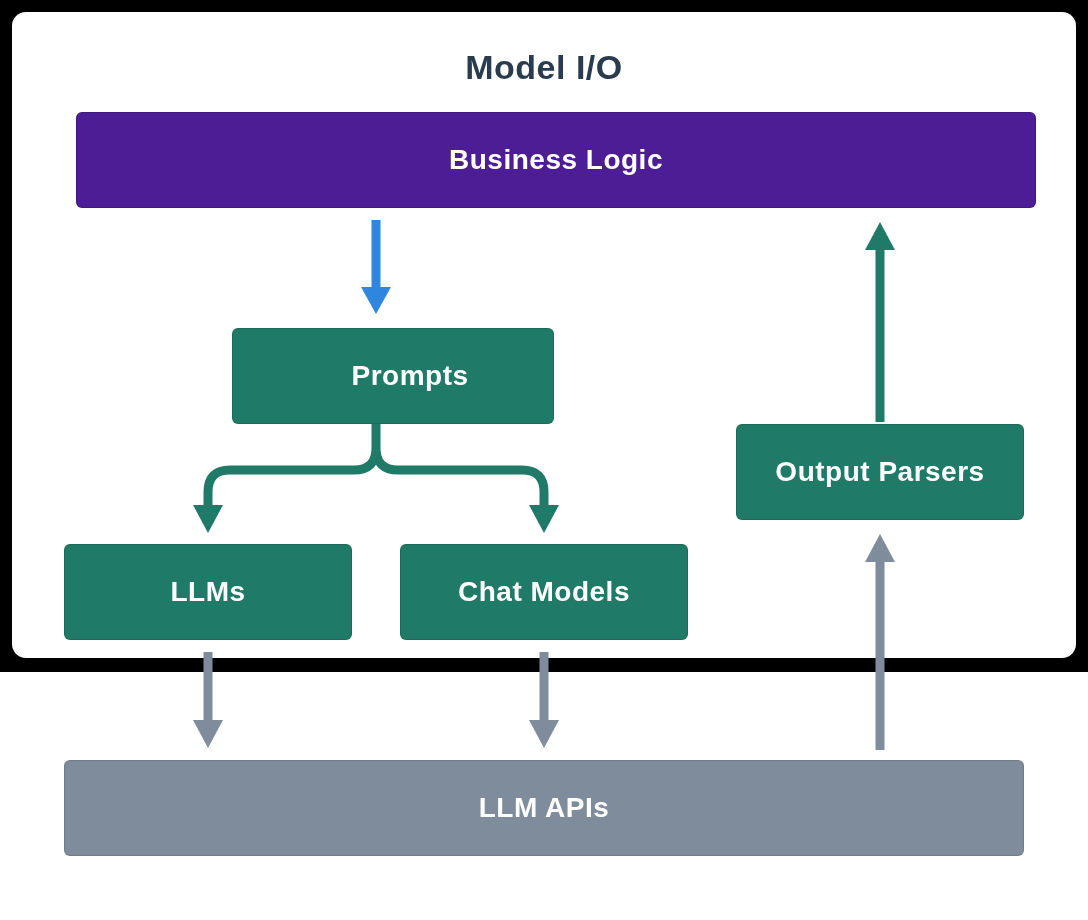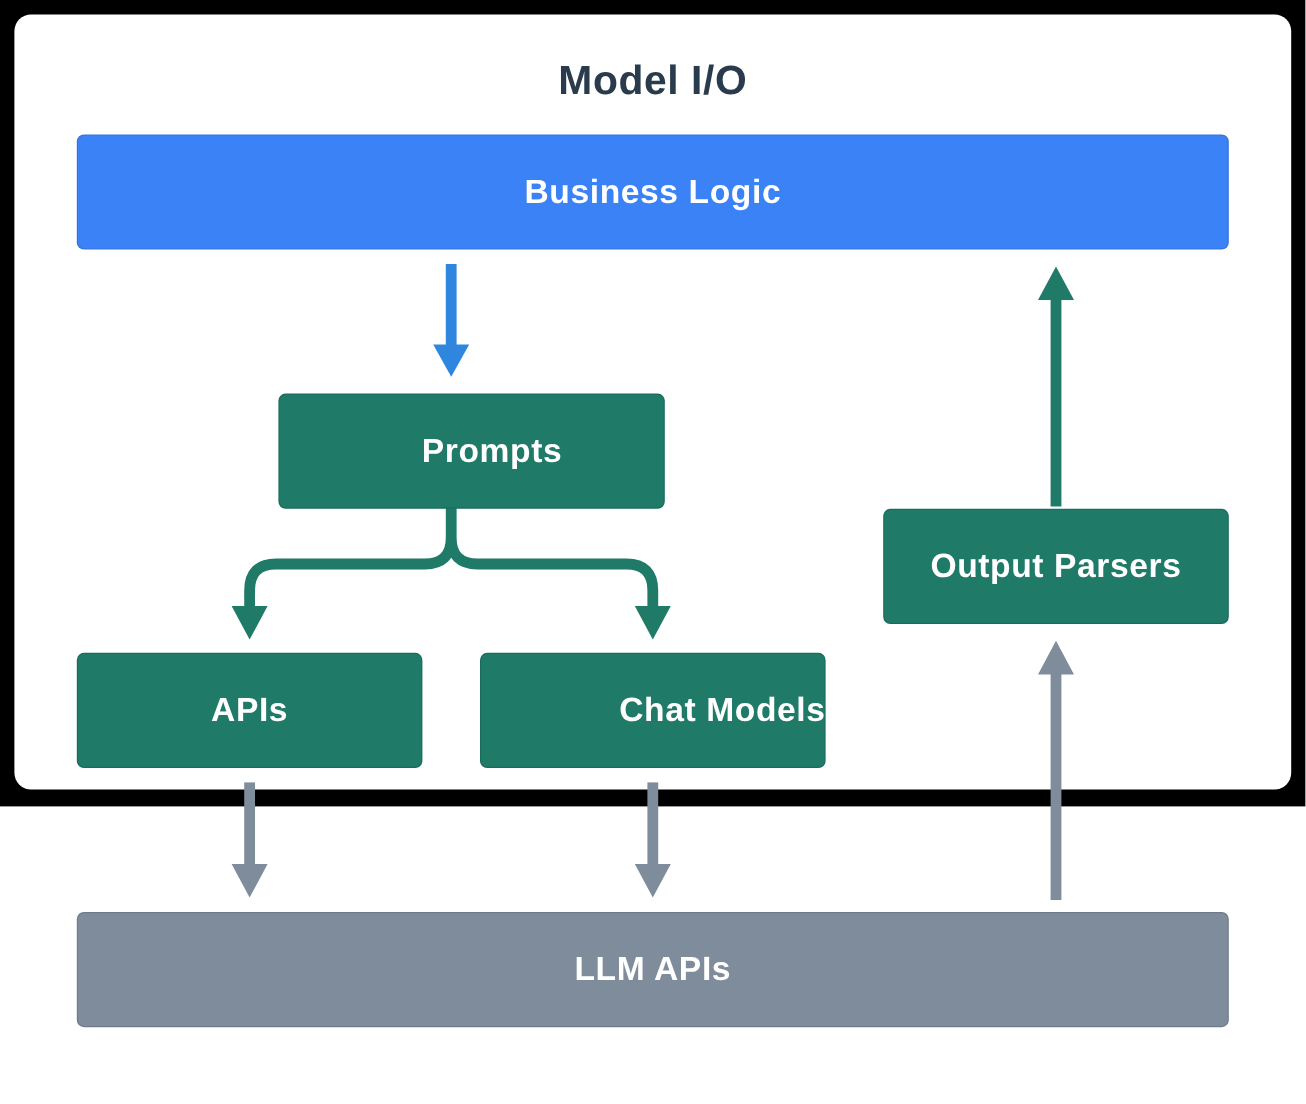--- a/index.html
+++ b/index.html
@@ -52,21 +52,21 @@
     border-radius: 6px;
     box-shadow: inset 0 0 0 1px rgba(0,0,0,0.12);
     color: #ffffff;
     font-size: 28px;
     font-weight: 600;
     letter-spacing: 0.5px;
   }
   .n-business { left: 64px;  top: 112px; width: 960px; height: 96px; }
   .n-prompts  { left: 232px; top: 328px; width: 288px; height: 96px; }
   .n-llms     { left: 64px;  top: 544px; width: 288px; height: 96px; }
-  .n-chat     { left: 400px; top: 544px; width: 288px; height: 96px; justify-content: flex-end; }
+  .n-chat     { left: 400px; top: 544px; width: 288px; height: 96px; }
   .n-output   { left: 736px; top: 424px; width: 288px; height: 96px; }
   .n-apis     { left: 64px;  top: 760px; width: 960px; height: 96px; }
 </style>
 </head>
 <body>
 
 <div class="stage">
   <div class="card"></div>
 
   <div class="diagram-title">Model I/O</div>
@@ -98,30 +98,30 @@
       <line x1="880" y1="750" x2="880" y2="560" stroke-width="9" stroke="#7E8C9B"></line>
       <polygon points="865,562 895,562 880,534" fill="#7E8C9B"></polygon>
     </g>
 
     <g>
       <line x1="880" y1="422" x2="880" y2="248" stroke-width="9" stroke="#1F7A68"></line>
       <polygon points="865,250 895,250 880,222" fill="#1F7A68"></polygon>
     </g>
   </svg>
 
-  <div class="node n-business" style="background: #3b82f6;">
+  <div class="node n-business" style="background: #4c1d95; margin-left: 12px;">
     <span>Business Logic</span>
   </div>
 
   <div class="node n-prompts" style="background: rgb(31, 122, 104); padding-left: 34px;">
     <span>Prompts</span>
   </div>
 
   <div class="node n-llms" style="background: rgb(31, 122, 104);">
-    <span>APIs</span>
+    <span>LLMs</span>
   </div>
 
   <div class="node n-chat" style="background: rgb(31, 122, 104);">
     <span>Chat Models</span>
   </div>
 
   <div class="node n-output" style="background: rgb(31, 122, 104);">
     <span>Output Parsers</span>
   </div>
 

